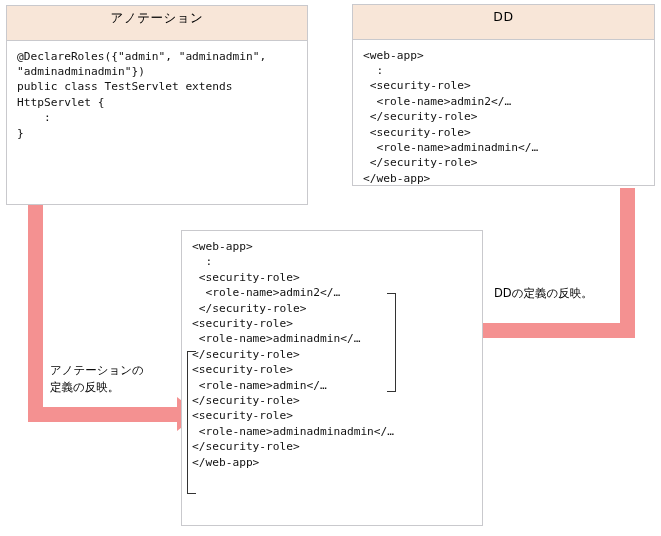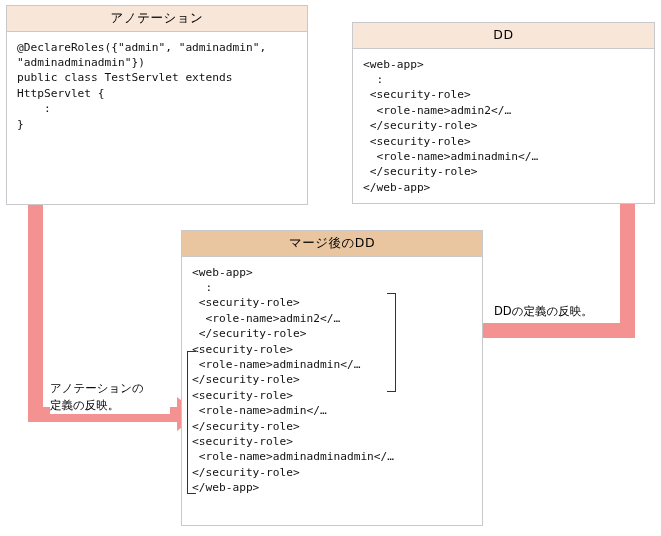--- a/index.html
+++ b/index.html
@@ -21,41 +21,41 @@
     border: 1px solid #c9c9cd;
   }
   .panel-header {
     box-sizing: border-box;
     width: 100%;
     text-align: center;
     font-size: 12.5px;
     color: #000000;
     letter-spacing: 0.5px;
     line-height: 1;
-    padding: 6px 0 6px 0;
+    padding: 6px 0 15px 0;
     border-bottom: 1px solid #c9c9cd;
   }
   .hdr-light { background: #f8e6d8; }
   .hdr-dark  { background: #e9c6a0; }
   .panel-body {
     box-sizing: border-box;
     padding: 8px 10px 8px 10px;
     font-family: "DejaVu Sans Mono", "Liberation Mono", monospace;
     font-size: 11.2px;
     line-height: 15.4px;
     color: #111111;
     white-space: pre;
   }
 
   
   #panel-annotation {
     left: 6px;  top: 5px;  width: 302px; height: 200px;
   }
   #panel-dd {
-    left: 352px; top: 22px;  width: 303px; height: 182px;
+    left: 352px; top: 4px;  width: 303px; height: 182px;
   }
   #panel-merged {
     left: 181px; top: 230px; width: 302px; height: 296px;
   }
 
   
   .arrow-shaft {
     position: absolute;
     background: #f49191;
   }
@@ -76,21 +76,20 @@
 
   
   .caption {
     position: absolute;
     font-family: "DejaVu Sans", "Liberation Sans", sans-serif;
     font-size: 11.5px;
     line-height: 17px;
     color: #000000;
     background: #ffffff;
     white-space: pre-line;
-    margin-top: 18px;
   }
 
   
   .bracket {
     position: absolute;
     box-sizing: border-box;
     width: 9px;
     border-top: 1.6px solid #333333;
     border-bottom: 1.6px solid #333333;
   }
@@ -128,21 +127,20 @@
  &lt;security-role&gt;
   &lt;role-name&gt;admin2&lt;/…
  &lt;/security-role&gt;
  &lt;security-role&gt;
   &lt;role-name&gt;adminadmin&lt;/…
  &lt;/security-role&gt;
 &lt;/web-app&gt;</div>
 </div>
 
 <div class="panel" id="panel-merged">
-  <div class="panel-header hdr-dark">マージ後のDD</div>
   <div class="panel-body">&lt;web-app&gt;
   :
  &lt;security-role&gt;
   &lt;role-name&gt;admin2&lt;/…
  &lt;/security-role&gt;
 &lt;security-role&gt;
  &lt;role-name&gt;adminadmin&lt;/…
 &lt;/security-role&gt;
 &lt;security-role&gt;
  &lt;role-name&gt;admin&lt;/…

